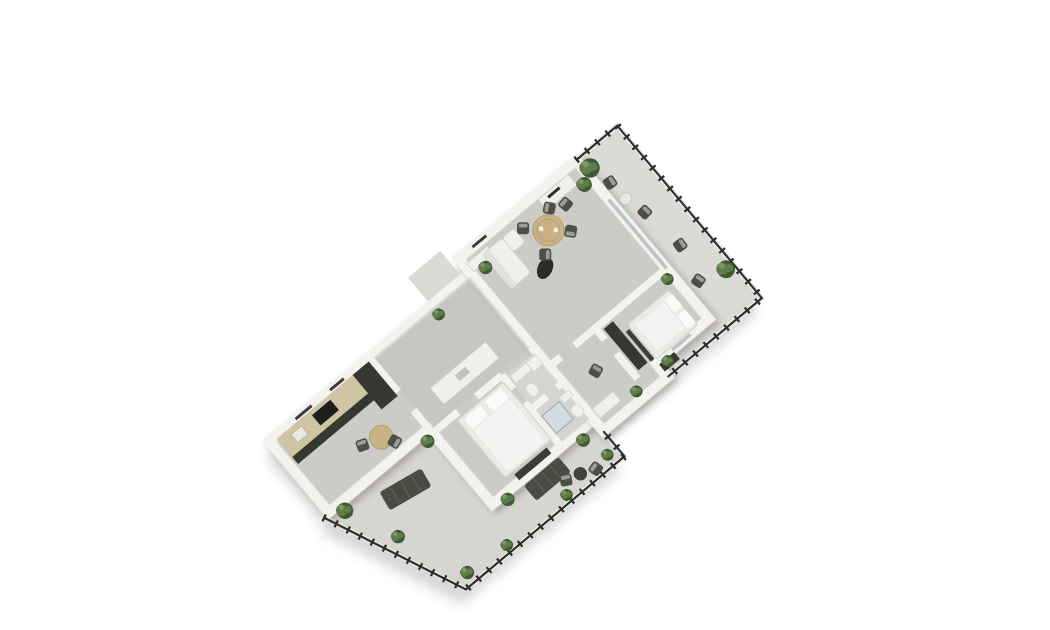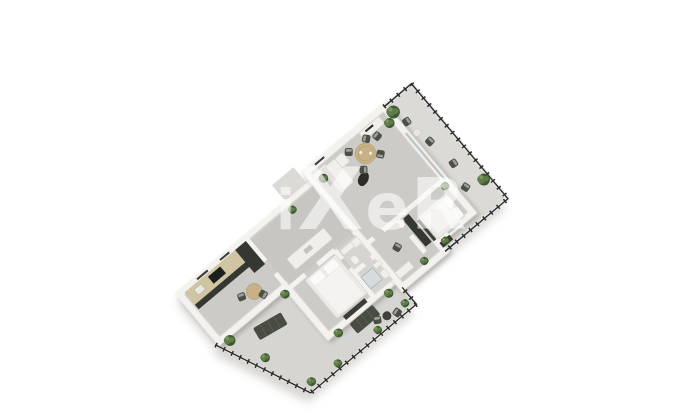--- a/index.html
+++ b/index.html
@@ -198,16 +198,13 @@
         <use href="#sym-plant" transform="translate(-88,84) scale(.9)"></use>
         <use href="#sym-plant" transform="translate(-24,86) scale(.9)"></use>
         <use href="#sym-plant" transform="translate(-140,104) scale(.9)"></use>
         <use href="#sym-plant" transform="translate(-108,107) scale(.8)"></use>
         <use href="#sym-plant" transform="translate(-56,107) scale(.8)"></use>
         <use href="#sym-plant" transform="translate(-18,104) scale(.8)"></use>
       </g>
     </g>
   </svg>
 
-  <div class="watermark">
-    <span class="wm-i">i</span><span class="wm-x">X</span><span class="wm-e">e</span><span class="wm-r">R</span>
-  </div>
 </div>
 
 </body></html>

